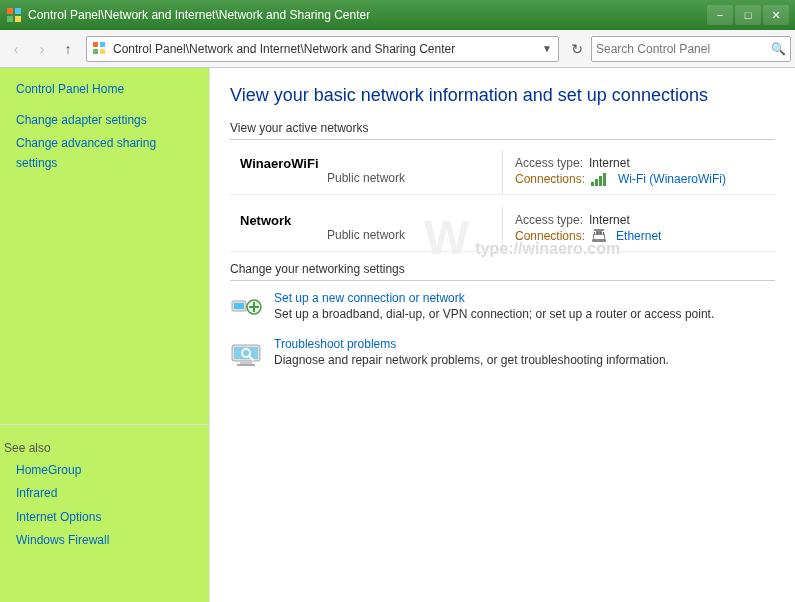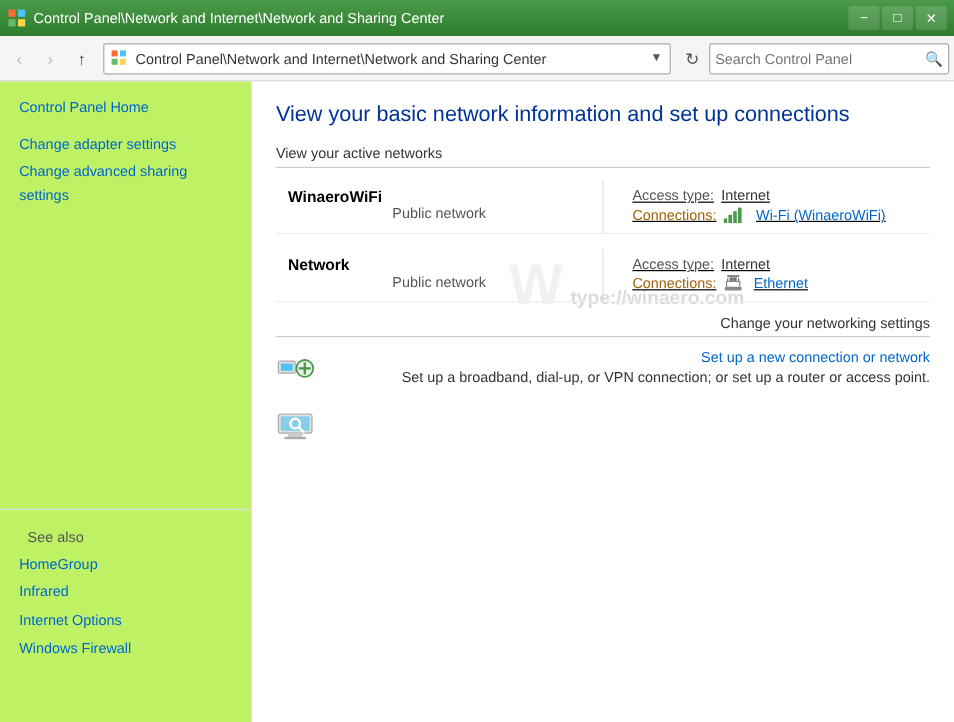--- a/index.html
+++ b/index.html
@@ -128,21 +128,21 @@
     .sidebar-link {
       display: block;
       padding: 2px 16px;
       color: #0066cc;
       text-decoration: none;
       font-size: 12px;
       cursor: pointer;
       line-height: 1.6;
     }
     .sidebar-section-header {
-      padding: 12px 23px 4px;
+      padding: 12px 4px 4px;
       font-size: 12px;
       color: #555;
       font-weight: normal;
     }
     .sidebar-divider {
       height: 1px; background: #ddd;
       margin: 8px 0;
     }
 
     
@@ -185,22 +185,21 @@
     .network-name {
       font-weight: bold;
       font-size: 13px;
     }
     .network-type {
       color: #555;
       text-align: center;
     }
     .network-table .right-cell {
       width: 50%;
-      padding-left: 24px;
-      text-decoration: underline;
+      padding-left: 12px;
     }
     .access-row {
       display: flex; gap: 6px; align-items: center; margin-bottom: 2px;
     }
     .access-label { color: #555; }
     .access-value { color: #333; }
     .connection-label { color: #a16207; }
     .connection-link { color: #0066cc; text-decoration: none; cursor: pointer; }
     .network-row {
       border-bottom: 1px solid #eee;
@@ -219,21 +218,20 @@
       color: rgba(200,200,200,0.4);
       font-weight: bold;
       white-space: nowrap;
       pointer-events: none;
       user-select: none;
       z-index: 0;
     }
 
     
     .settings-section {
-      text-align: right;
     }
     .settings-item {
       display: flex;
       align-items: flex-start;
       margin-bottom: 14px;
       gap: 12px;
     }
     .settings-icon {
       width: 32px; height: 32px;
       flex-shrink: 0;
@@ -417,17 +415,21 @@
         <div class="settings-icon">
           <svg width="32" height="32" viewBox="0 0 32 32">
             <rect x="2" y="8" width="28" height="16" rx="2" fill="#e0e0e0" stroke="#aaa" stroke-width="1"></rect>
             <rect x="4" y="10" width="24" height="12" fill="#87ceeb"></rect>
             <rect x="10" y="24" width="12" height="3" fill="#ccc"></rect>
             <rect x="7" y="27" width="18" height="2" fill="#aaa"></rect>
             <circle cx="16" cy="16" r="4" fill="none" stroke="white" stroke-width="2"></circle>
             <line x1="19" y1="19" x2="23" y2="23" stroke="white" stroke-width="2" stroke-linecap="round"></line>
           </svg>
         </div>
+        <div class="settings-text">
+          <a class="settings-link">Troubleshoot problems</a>
+          <span class="settings-desc">Diagnose and repair network problems, or get troubleshooting information.</span>
+        </div>
       </div>
     </div>
 
   </div>
 </div>
 
 </body></html>

